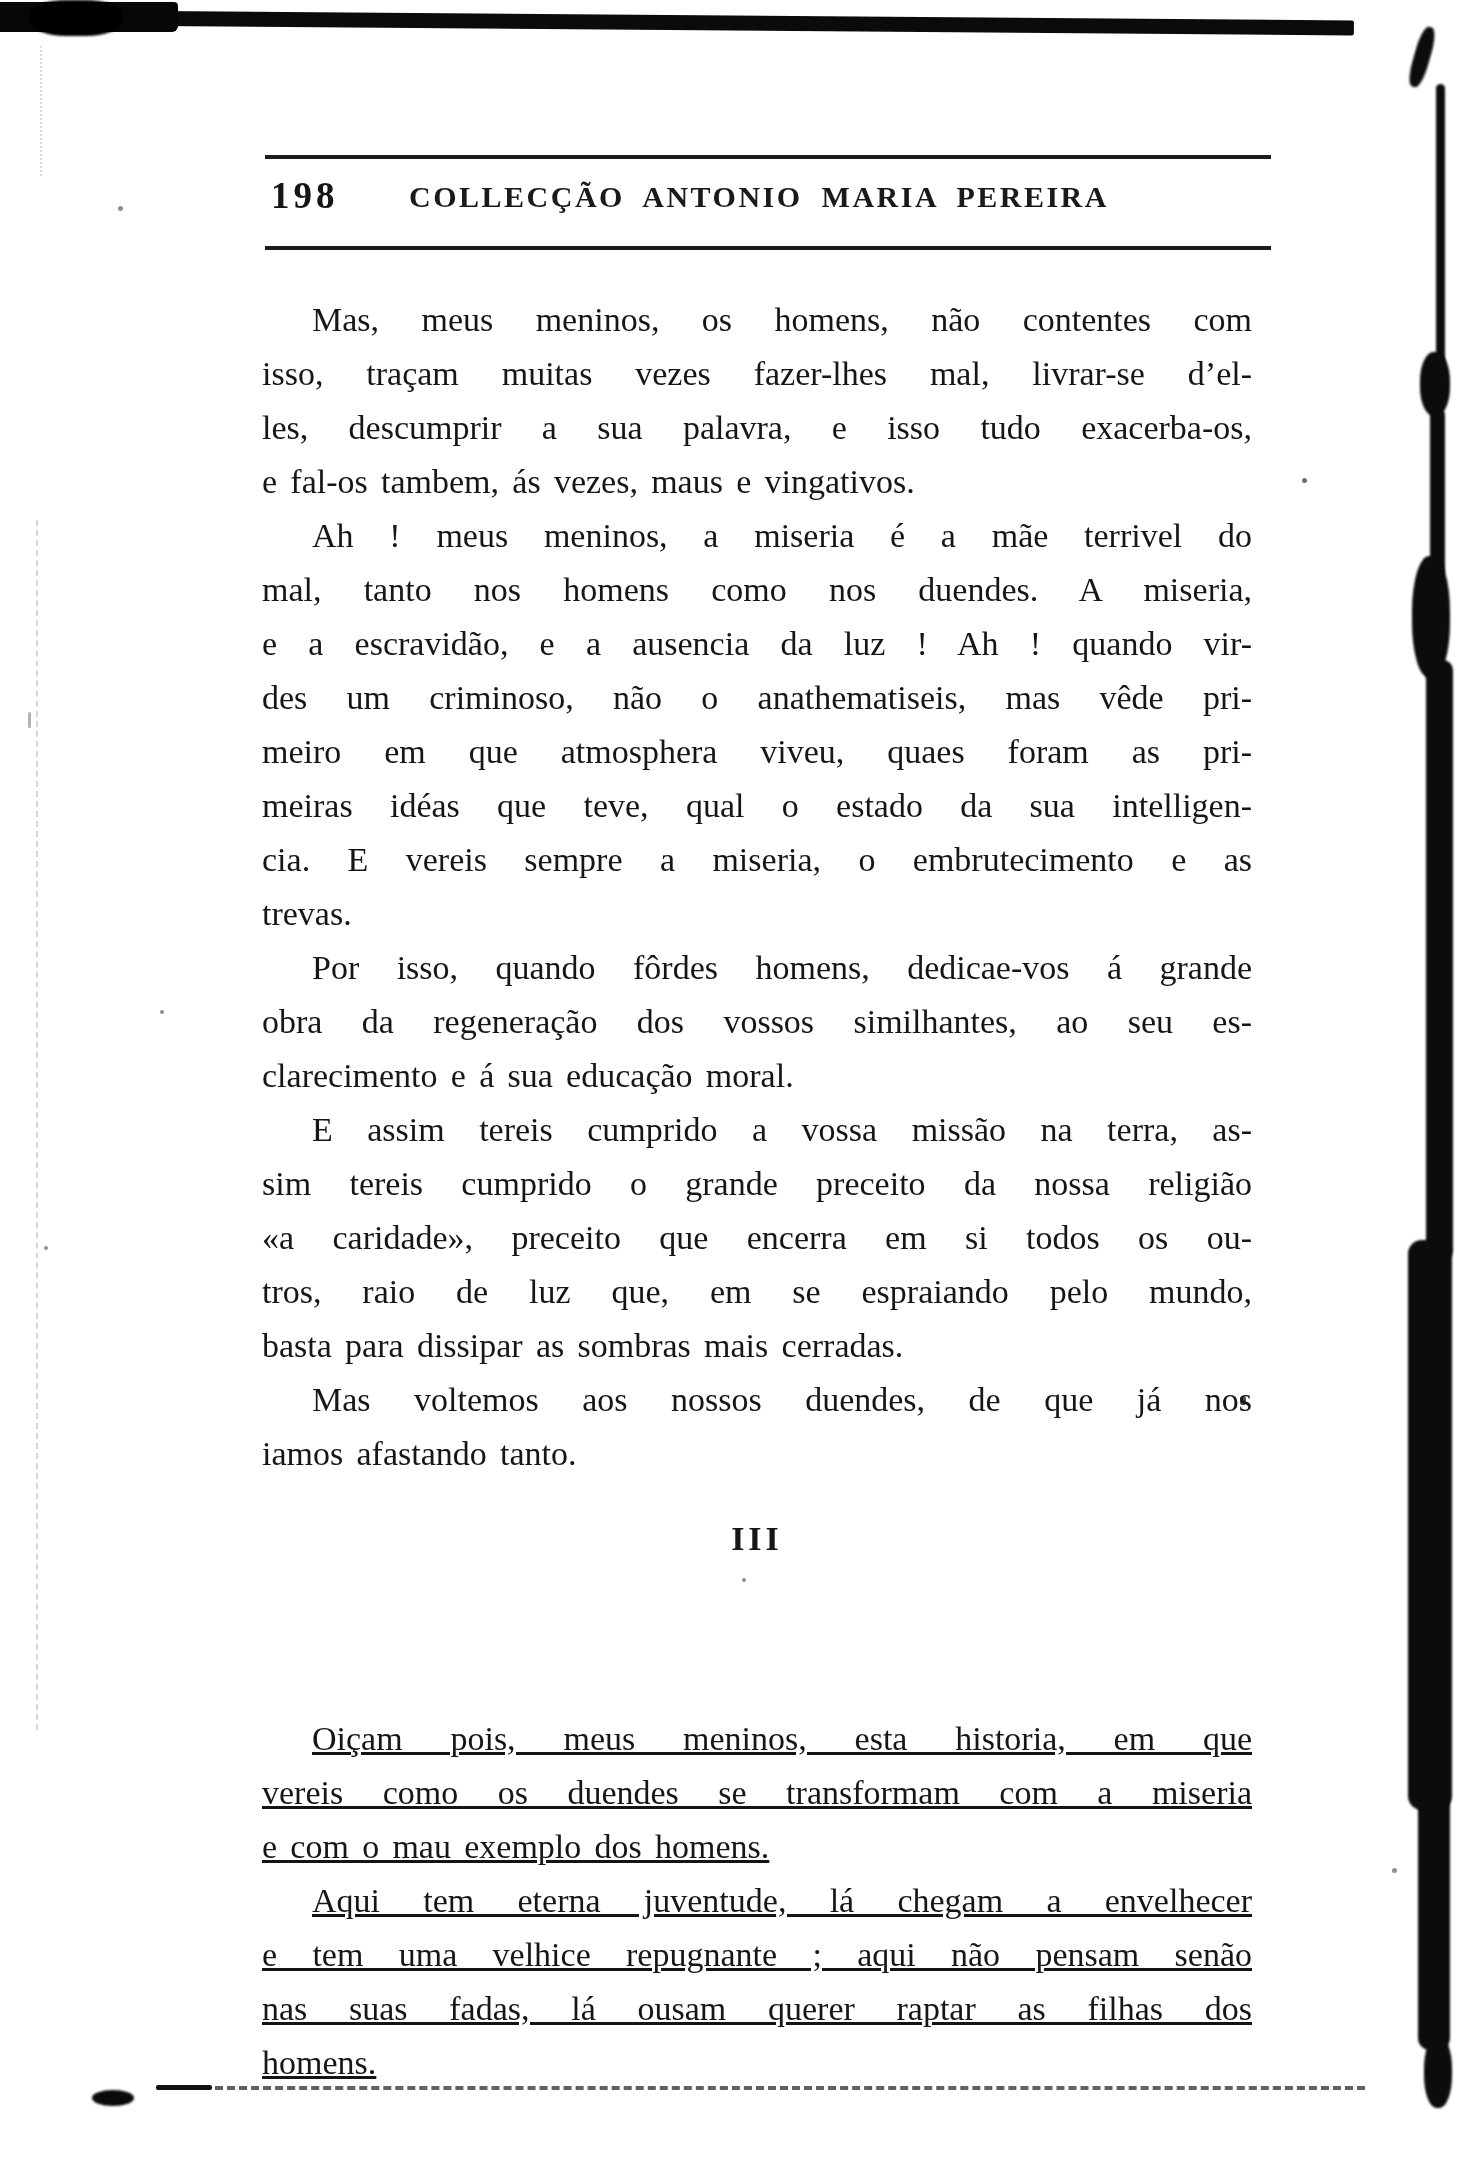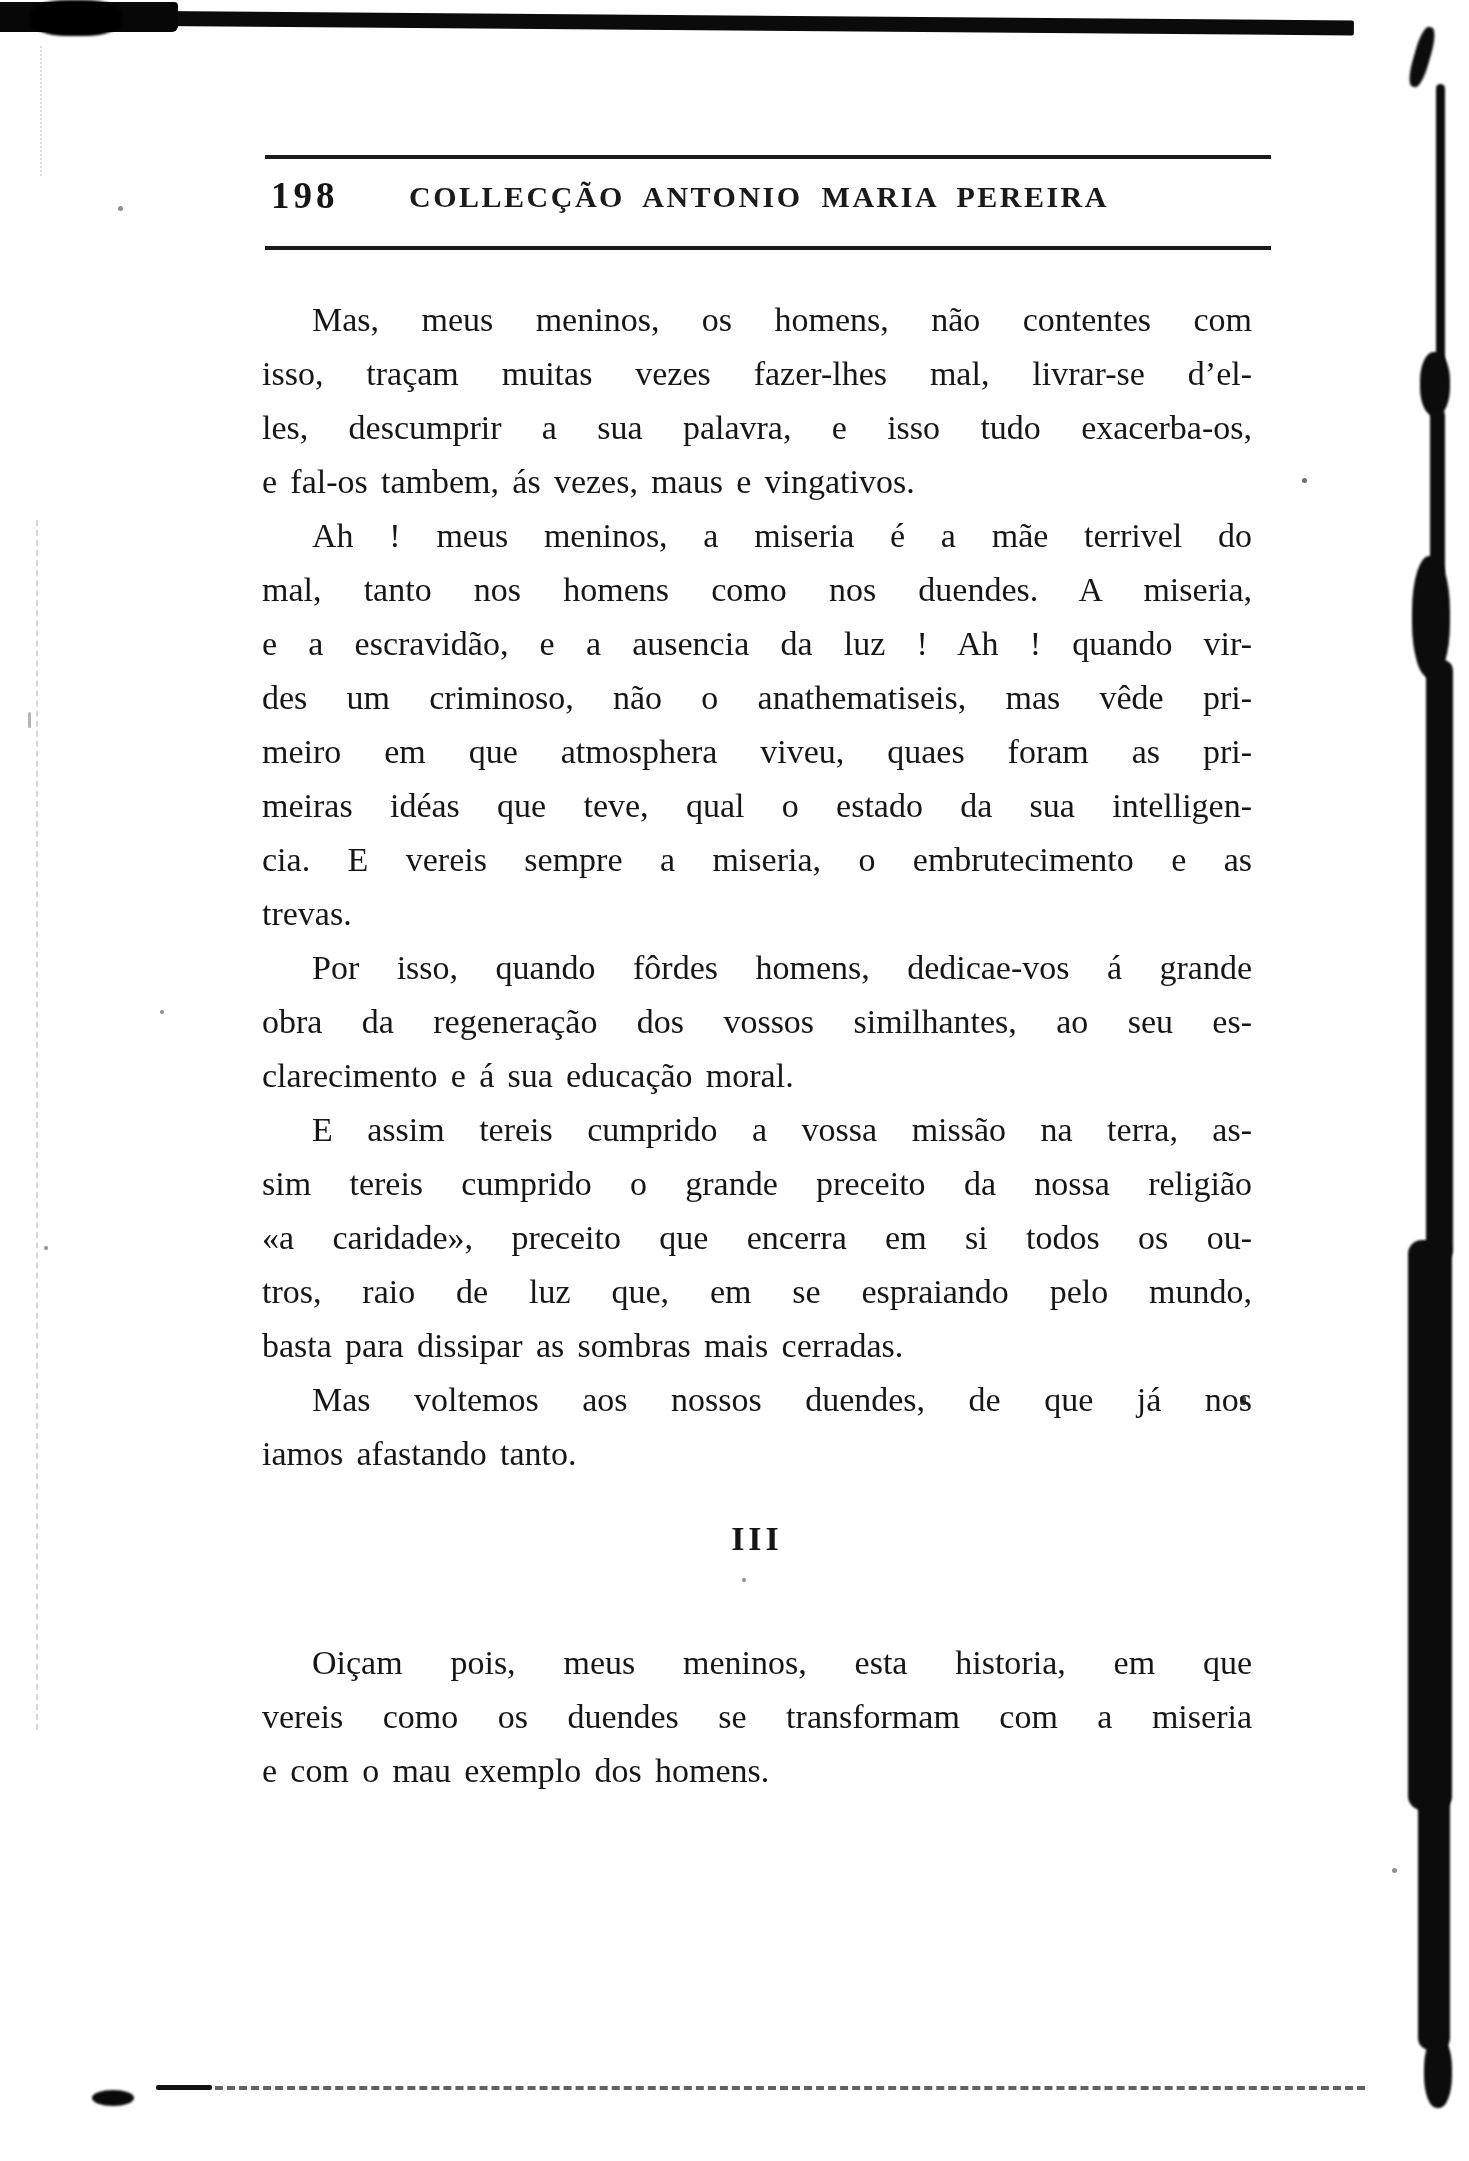--- a/index.html
+++ b/index.html
@@ -74,21 +74,21 @@
     position:absolute;left:6px;top:6px;
     font-size:37px;font-weight:700;letter-spacing:4px;color:#151515;
   }
   .running-title{
     position:absolute;left:0;right:18px;top:12px;text-align:center;
     font-size:30px;font-weight:700;letter-spacing:2.5px;word-spacing:9px;color:#1a1a1a;
   }
   
   .column{position:absolute;left:262px;width:990px;}
   .part1{top:293px;}
-  .part2{top:1636px;}
+  .part2{top:1712px;text-decoration:underline;}
   .ln{
     font-size:34px;line-height:54px;color:#161616;
     text-align:justify;text-align-last:justify;
     white-space:normal;
   }
   .ln.first{text-indent:50px;}
   .ln.last{text-align:left;text-align-last:left;word-spacing:0.14em;}
   .section-heading{
     position:absolute;left:262px;top:1512px;width:990px;
     text-align:center;font-size:34px;font-weight:700;line-height:54px;
@@ -167,13 +167,19 @@
 </div>
 
 <div class="section-heading">III</div>
 
 <div class="column part2">
   <div>
     <div class="ln first">Oiçam pois, meus meninos, esta historia, em que</div>
     <div class="ln">vereis como os duendes se transformam com a miseria</div>
     <div class="ln last">e com o mau exemplo dos homens.</div>
   </div>
+  <div>
+    <div class="ln first">Aqui tem eterna juventude, lá chegam a envelhecer</div>
+    <div class="ln">e tem uma velhice repugnante ; aqui não pensam senão</div>
+    <div class="ln">nas suas fadas, lá ousam querer raptar as filhas dos</div>
+    <div class="ln last">homens.</div>
+  </div>
 </div>
 
 </body></html>

